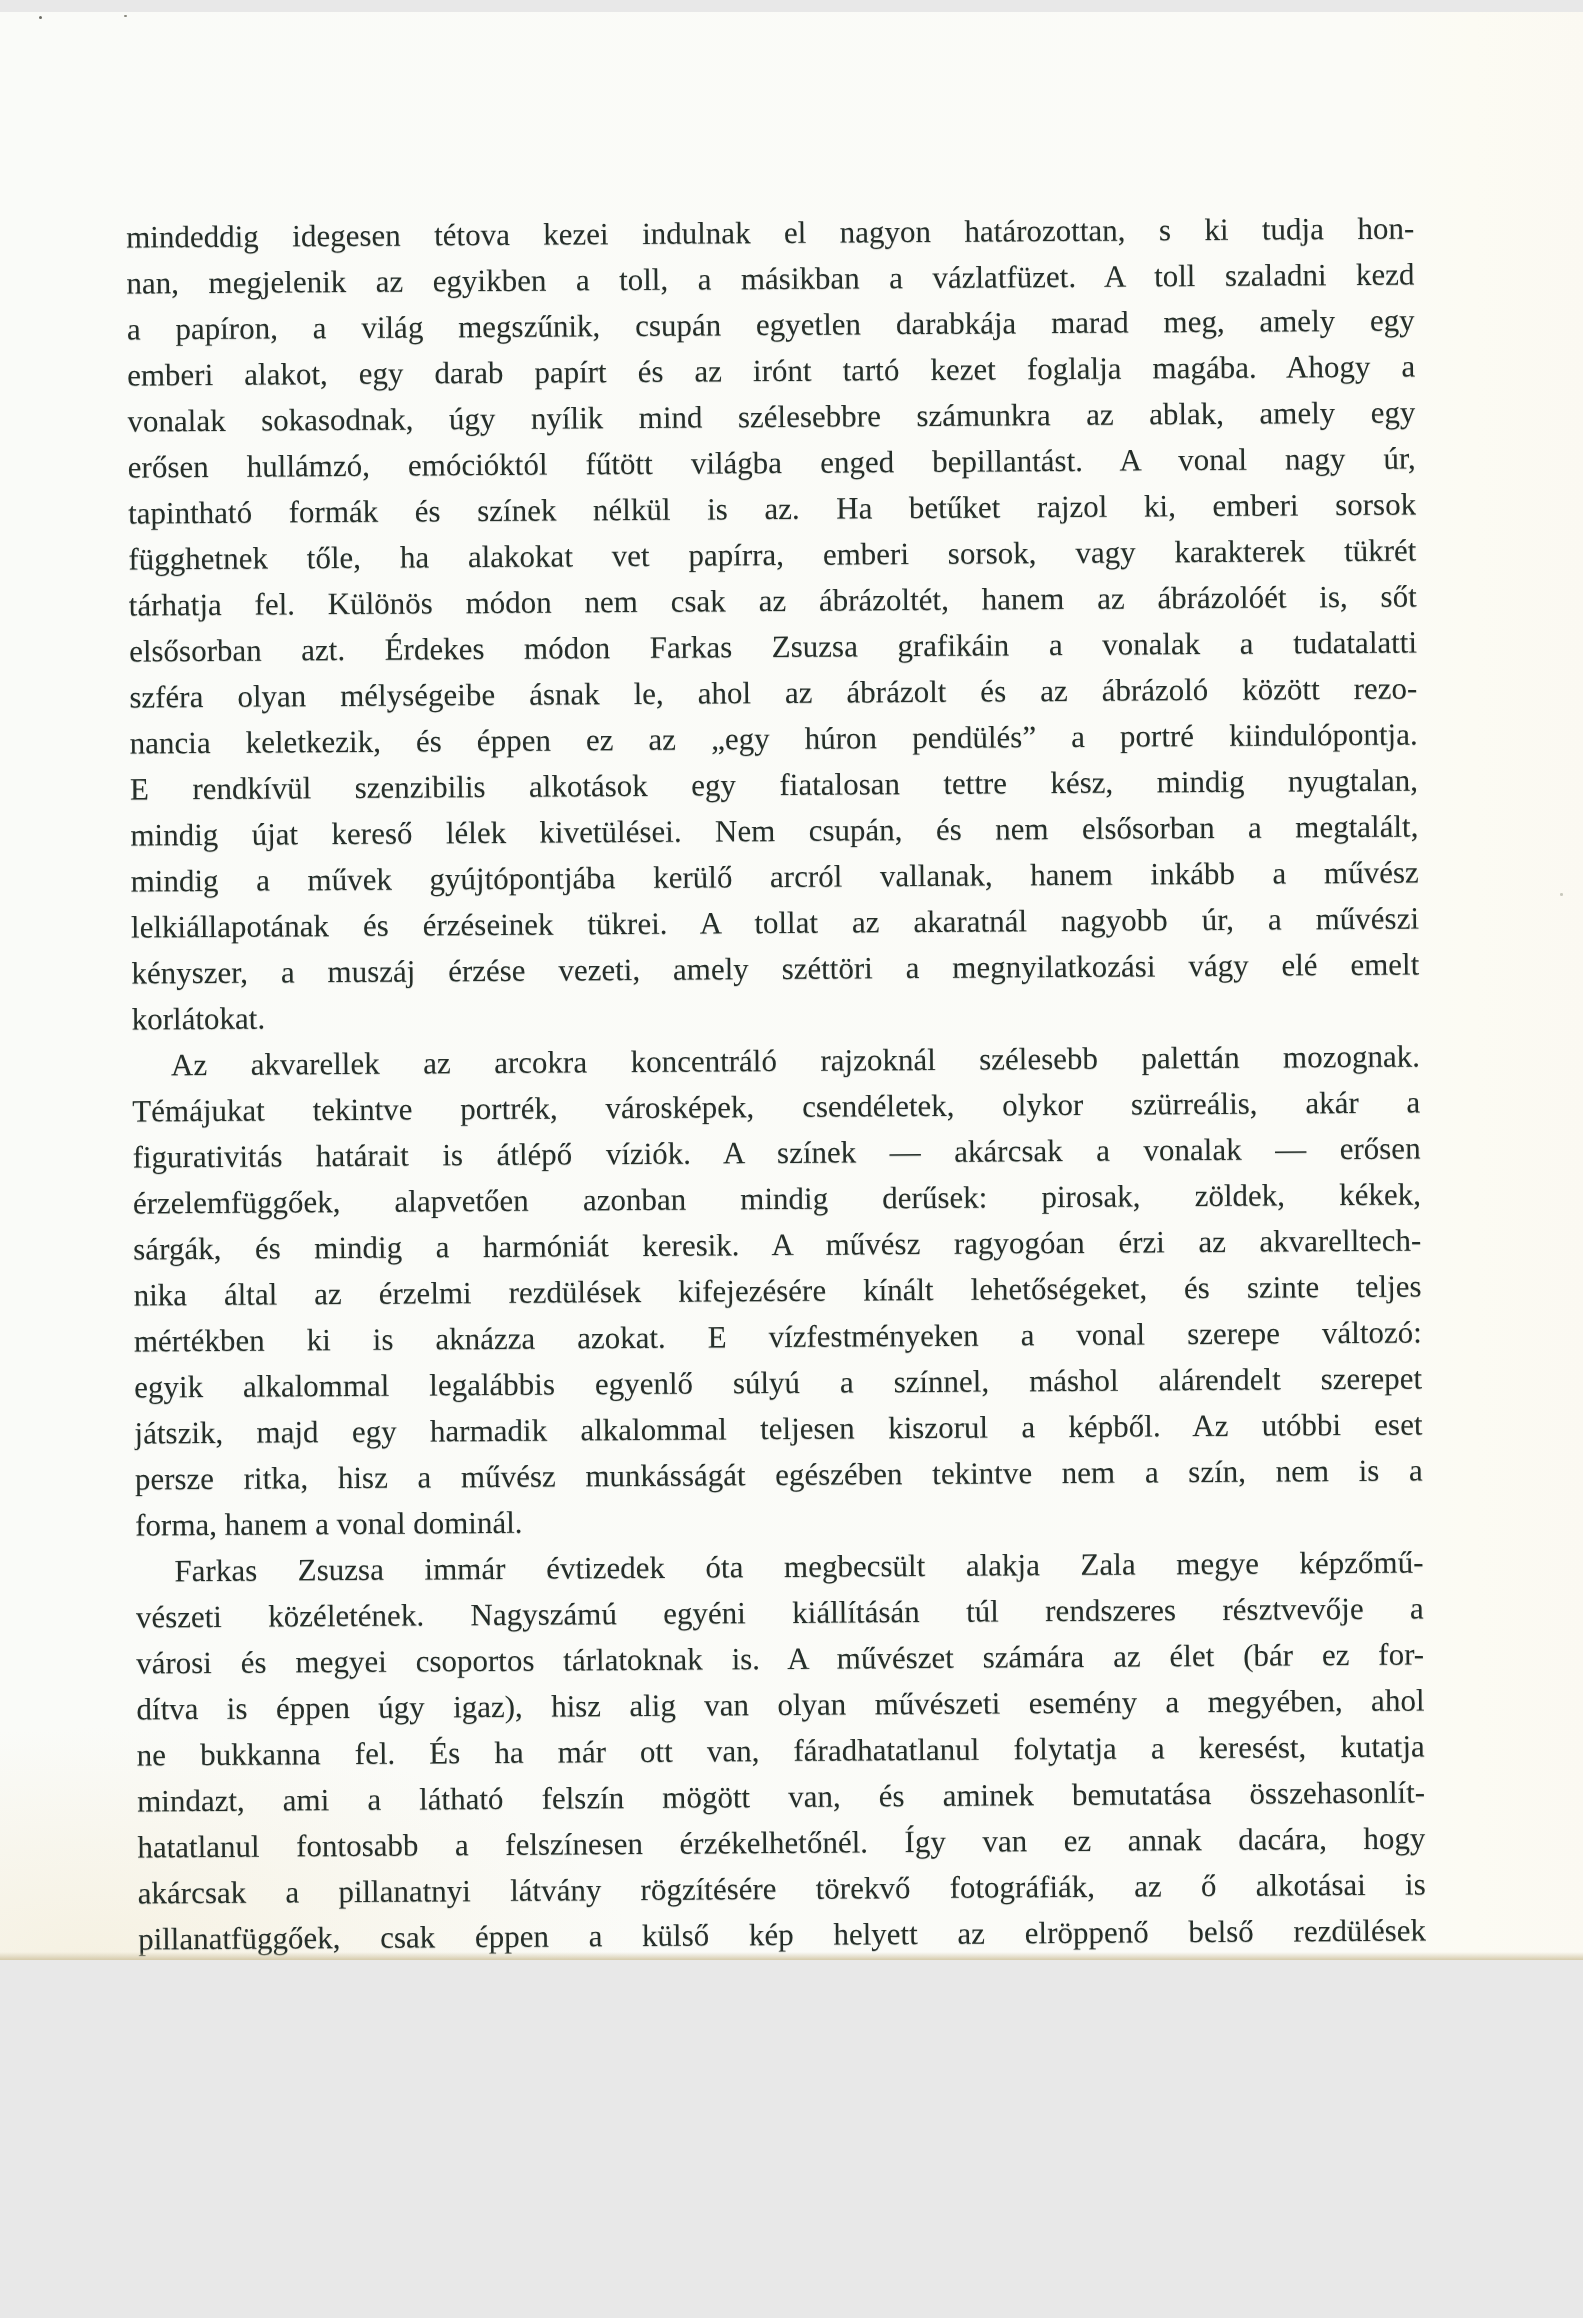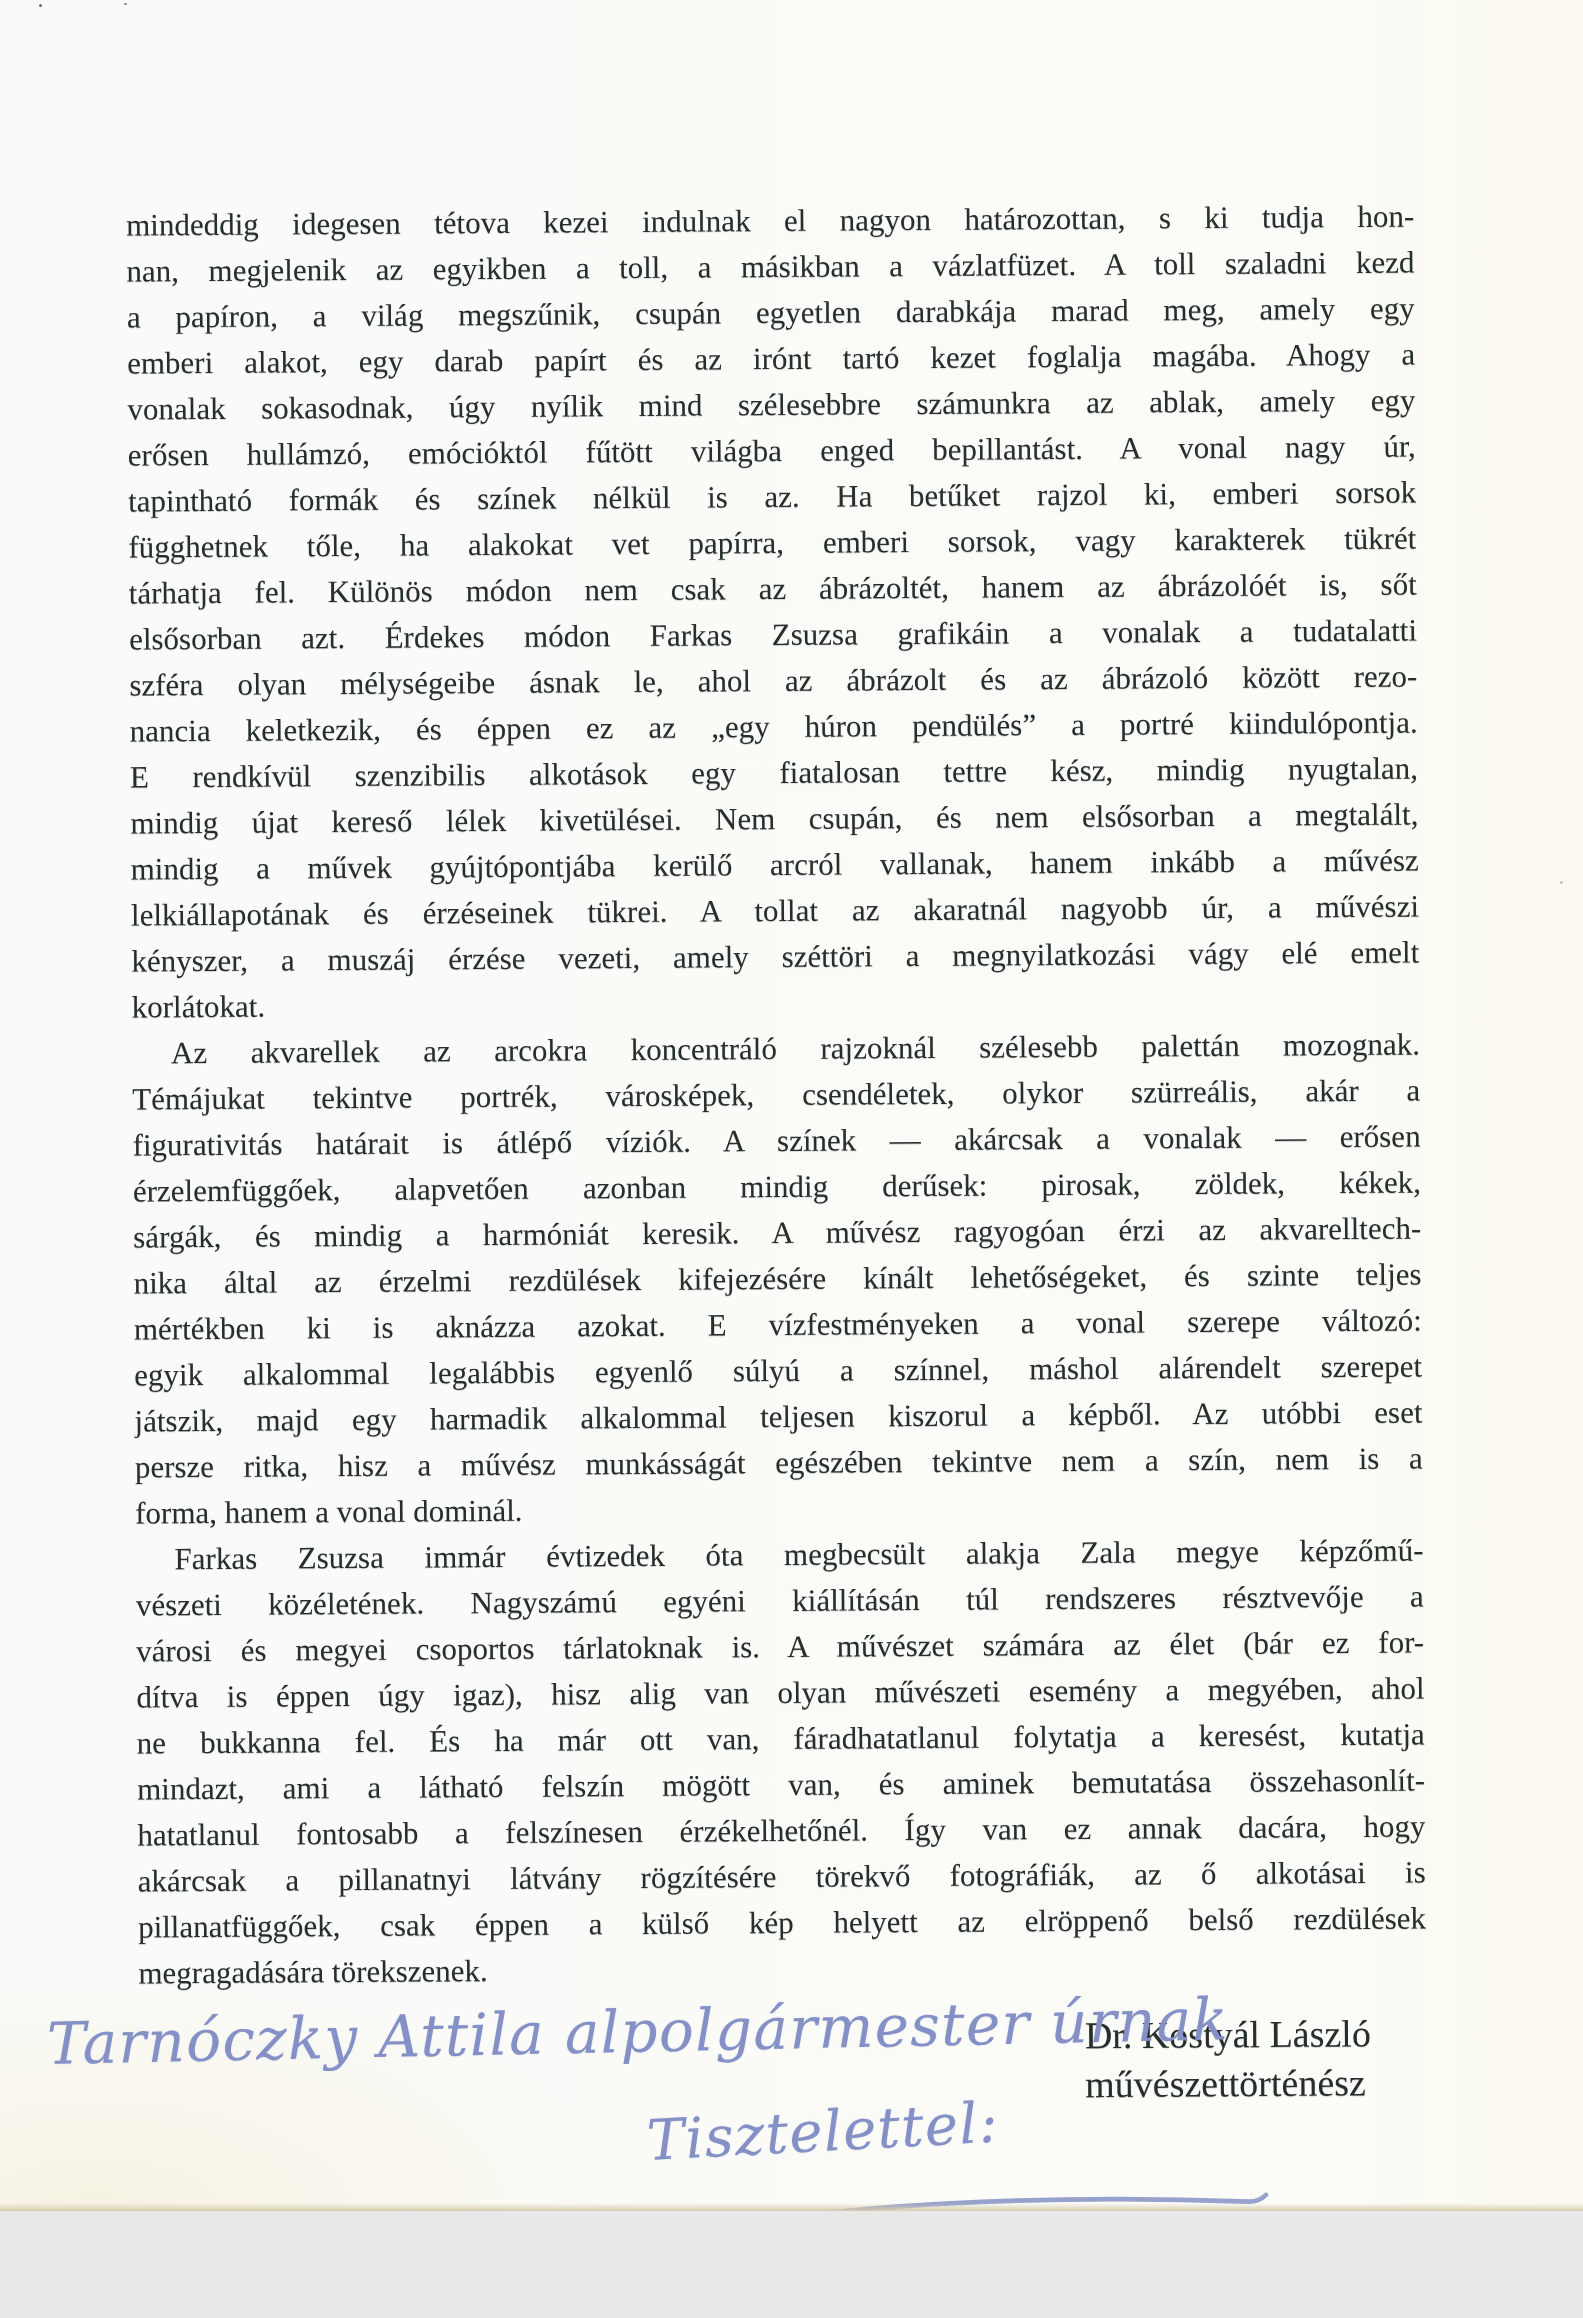--- a/index.html
+++ b/index.html
@@ -1,20 +1,20 @@
 <!DOCTYPE html>
 <html lang="hu" style="font-size:10.7px"><head>
 <meta charset="utf-8">
 <title>Scanned document page</title>
 <style>
   html,body{margin:0;padding:0;background:#e8e8e8;}
   .page{
     position:relative;
-    width:1584px;height:2211px;
-    margin:0 auto;
+    width:1584px;height:1948px;
+    margin:12px auto;
     overflow:hidden;
     background:
       radial-gradient(869px 375px at 6% 100%, rgba(242,233,208,0.55), rgba(242,233,208,0) 62%),
       linear-gradient(to right, #fafbf8 0%, #fbfbf7 86%, #fcfbf3 93%, #fbf9f2 100%);
   }
   
   .text-block{
     position:absolute;left:126px;top:198px;width:1288px;
     transform:rotate(-0.4deg);transform-origin:50% 0;
     font-family:"Liberation Serif","DejaVu Serif",serif;

